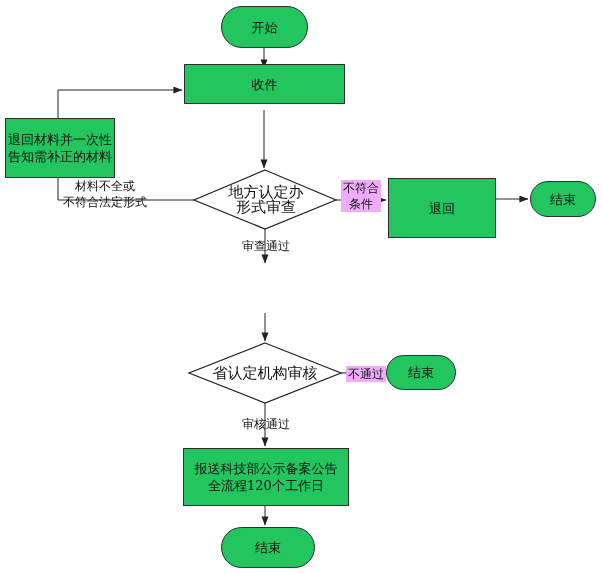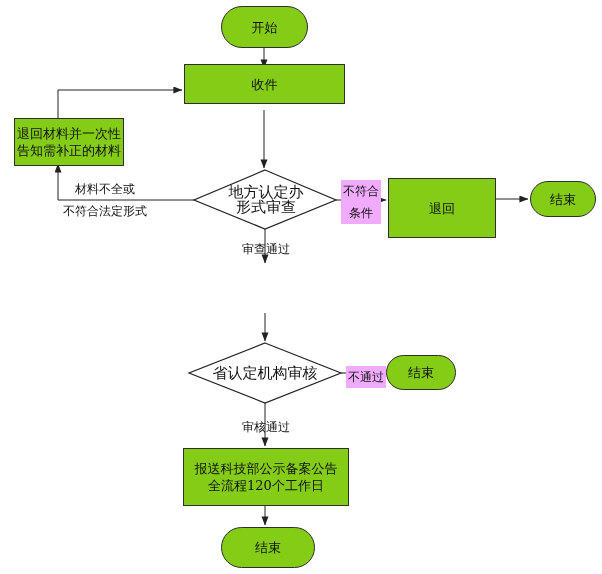--- a/index.html
+++ b/index.html
@@ -5,34 +5,34 @@
   html,body{margin:0;padding:0;background:#ffffff;}
   .canvas{
     position:relative;width:602px;height:574px;background:#ffffff;
     font-family:"DejaVu Serif","Liberation Serif",serif;color:#111;
     overflow:hidden;
   }
   .wires{position:absolute;left:0;top:0;}
   .wires polyline,.wires line{fill:none;stroke:#222;stroke-width:1;}
   .wires polygon.decision{fill:#ffffff;stroke:#222;stroke-width:1.2;}
   .node{
-    position:absolute;box-sizing:border-box;border:1.5px solid #2f2f2f;background:#84cc16;
+    position:absolute;box-sizing:border-box;border:1.5px solid #2f2f2f;background:#22c55e;
     display:flex;align-items:center;justify-content:center;text-align:center;
     font-size:13px;line-height:17px;
   }
   .node span{white-space:pre-line;}
   .pill{border-radius:999px;}
   .dtext{
     position:absolute;display:flex;align-items:center;justify-content:center;
     text-align:center;font-size:15px;line-height:15px;
   }
   .dtext span{white-space:pre-line;}
   .elabel{
     position:absolute;transform:translateX(-50%);
-    font-size:12px;line-height:22px;text-align:center;white-space:pre-line;
+    font-size:12px;line-height:16px;text-align:center;white-space:pre-line;
   }
   .elabel.bg{background:#f0abfc;padding:0 2px;}
 </style>
 </head>
 <body>
 
 <div class="canvas">
 
   <svg class="wires" width="602" height="574" viewBox="0 0 602 574" xmlns="http://www.w3.org/2000/svg">
     <defs>
@@ -68,21 +68,21 @@
   </svg>
 
   <div class="node pill" style="left:221px;top:6px;width:87px;height:42px">
     <span>开始</span>
   </div>
 
   <div class="node" style="left:184px;top:64px;width:161px;height:40px">
     <span>收件</span>
   </div>
 
-  <div class="node" style="left:14px;top:118px;width:110px;height:48px">
+  <div class="node" style="left:5px;top:118px;width:110px;height:60px">
     <span>退回材料并一次性
 告知需补正的材料</span>
   </div>
 
   <div class="dtext" style="left:196px;top:170px;width:140px;height:59px">
     <span>地方认定办
 形式审查</span>
   </div>
 
   <div class="node" style="left:388px;top:178px;width:108px;height:60px">

